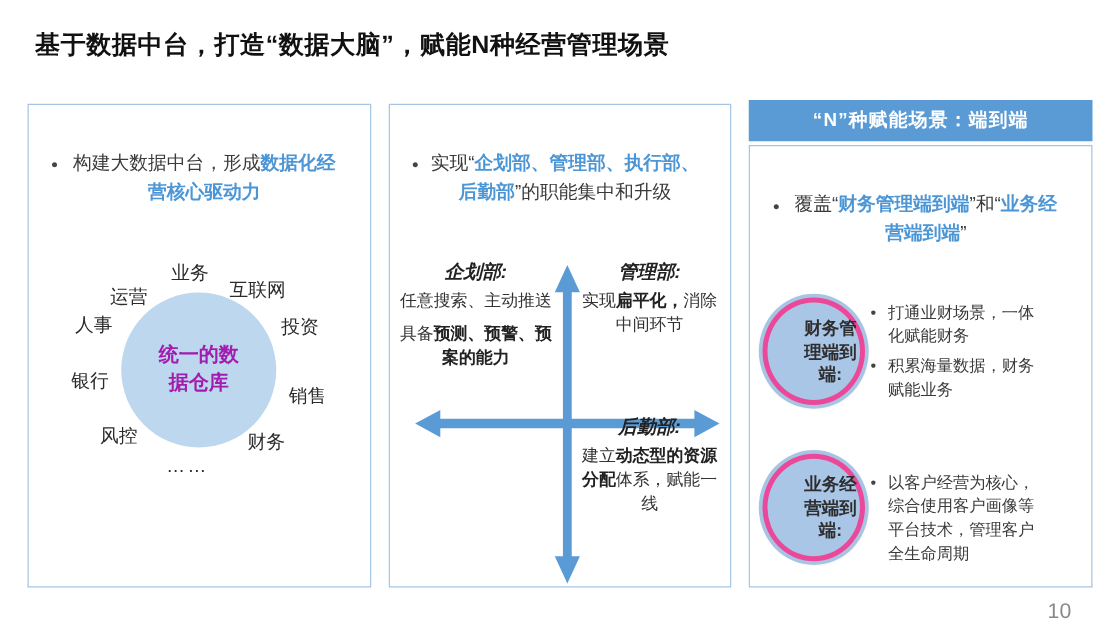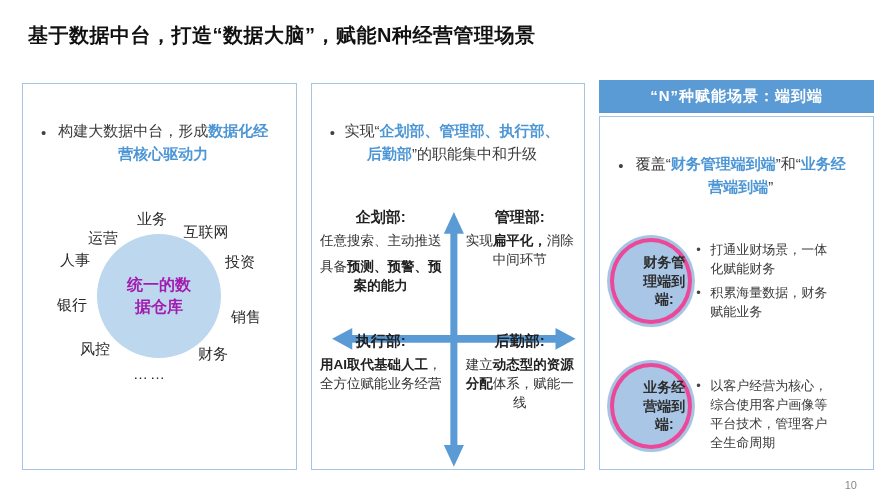--- a/index.html
+++ b/index.html
@@ -56,21 +56,21 @@
   .lbl8{left:190px; top:270px;} .lbl9{left:127px; top:289px; letter-spacing:2px;}
   
   .quad-svg{position:absolute; inset:0; width:100%; height:100%;}
   .quad-svg line{stroke:var(--arrow-blue); stroke-width:7;}
   .quad-svg polygon{fill:var(--arrow-blue);}
   .q-block{position:absolute; text-align:center;}
   .q-tl{left:2px;  top:124px; width:134px;}
   .q-tr{left:148px; top:124px; width:120px;}
   .q-bl{left:2px;  top:248px; width:134px;}
   .q-br{left:148px; top:248px; width:120px;}
-  .q-title{font-weight:bold; font-size:15px; color:#222; margin-bottom:5px;}
+  .q-title{font-weight:bold; font-size:15px; color:#222; margin-bottom:5px;font-style:italic;}
   .q-line{font-size:13.5px; color:#333; line-height:1.4; margin-bottom:7px;}
   .q-line b{color:#222;}
   
   .badge{
     position:absolute; width:74px; height:78px; border-radius:50%;
     background:var(--badge-fill); border:4px solid #ec4899;
     box-shadow:0 0 0 3px var(--panel-border), 1px 2px 3px rgba(0,0,0,0.18);
     display:flex; align-items:center; justify-content:flex-end;
   }
   .badge-1{left:10px; top:121px;}
@@ -79,21 +79,21 @@
     width:48px; text-align:center; font-weight:bold; font-size:14px;
     color:#2e2e2e; line-height:1.35; word-break:break-all;
   }
   .sec-bullets{position:absolute; width:142px;}
   .sb-1{left:96px; top:124px;}
   .sb-2{left:96px; top:260px;}
   .b-item{display:flex; margin-bottom:5px; font-size:13px; color:#3a3a3a; line-height:1.45;}
   .b-item .bm{flex:0 0 14px; color:#444;}
   .b-item .bt{flex:1;}
   .page-number{
-    position:absolute; right:32px; top:479px; font-size:11px; color:#888;
+    position:absolute; right:32px; top:479px; font-size:17px; color:#888;
   }
 </style>
 </head>
 <body>
 
 <div class="slide">
 
   <div class="slide-title">基于数据中台，打造“数据大脑”，赋能N种经营管理场景</div>
 
   <div class="panels">
@@ -142,24 +142,20 @@
           <div class="q-title">企划部:</div>
           <div class="q-line">任意搜索、主动推送</div>
           <div class="q-line"><span>具备</span><b>预测、预警、预案的能力</b></div>
         </div>
 
         <div class="q-block q-tr">
           <div class="q-title">管理部:</div>
           <div class="q-line"><span>实现</span><b>扁平化，</b><span>消除中间环节</span></div>
         </div>
 
-        <div class="q-block q-bl">
-          <div class="q-title">执行部:</div>
-          <div class="q-line"><b>用AI取代基础人工</b><span>，全方位赋能业务经营</span></div>
-        </div>
 
         <div class="q-block q-br">
           <div class="q-title">后勤部:</div>
           <div class="q-line"><span>建立</span><b>动态型的资源分配</b><span>体系，赋能一线</span></div>
         </div>
       </div>
     </div>
 
     <div class="panel">
       <div class="panel-header">“N”种赋能场景：端到端</div>

